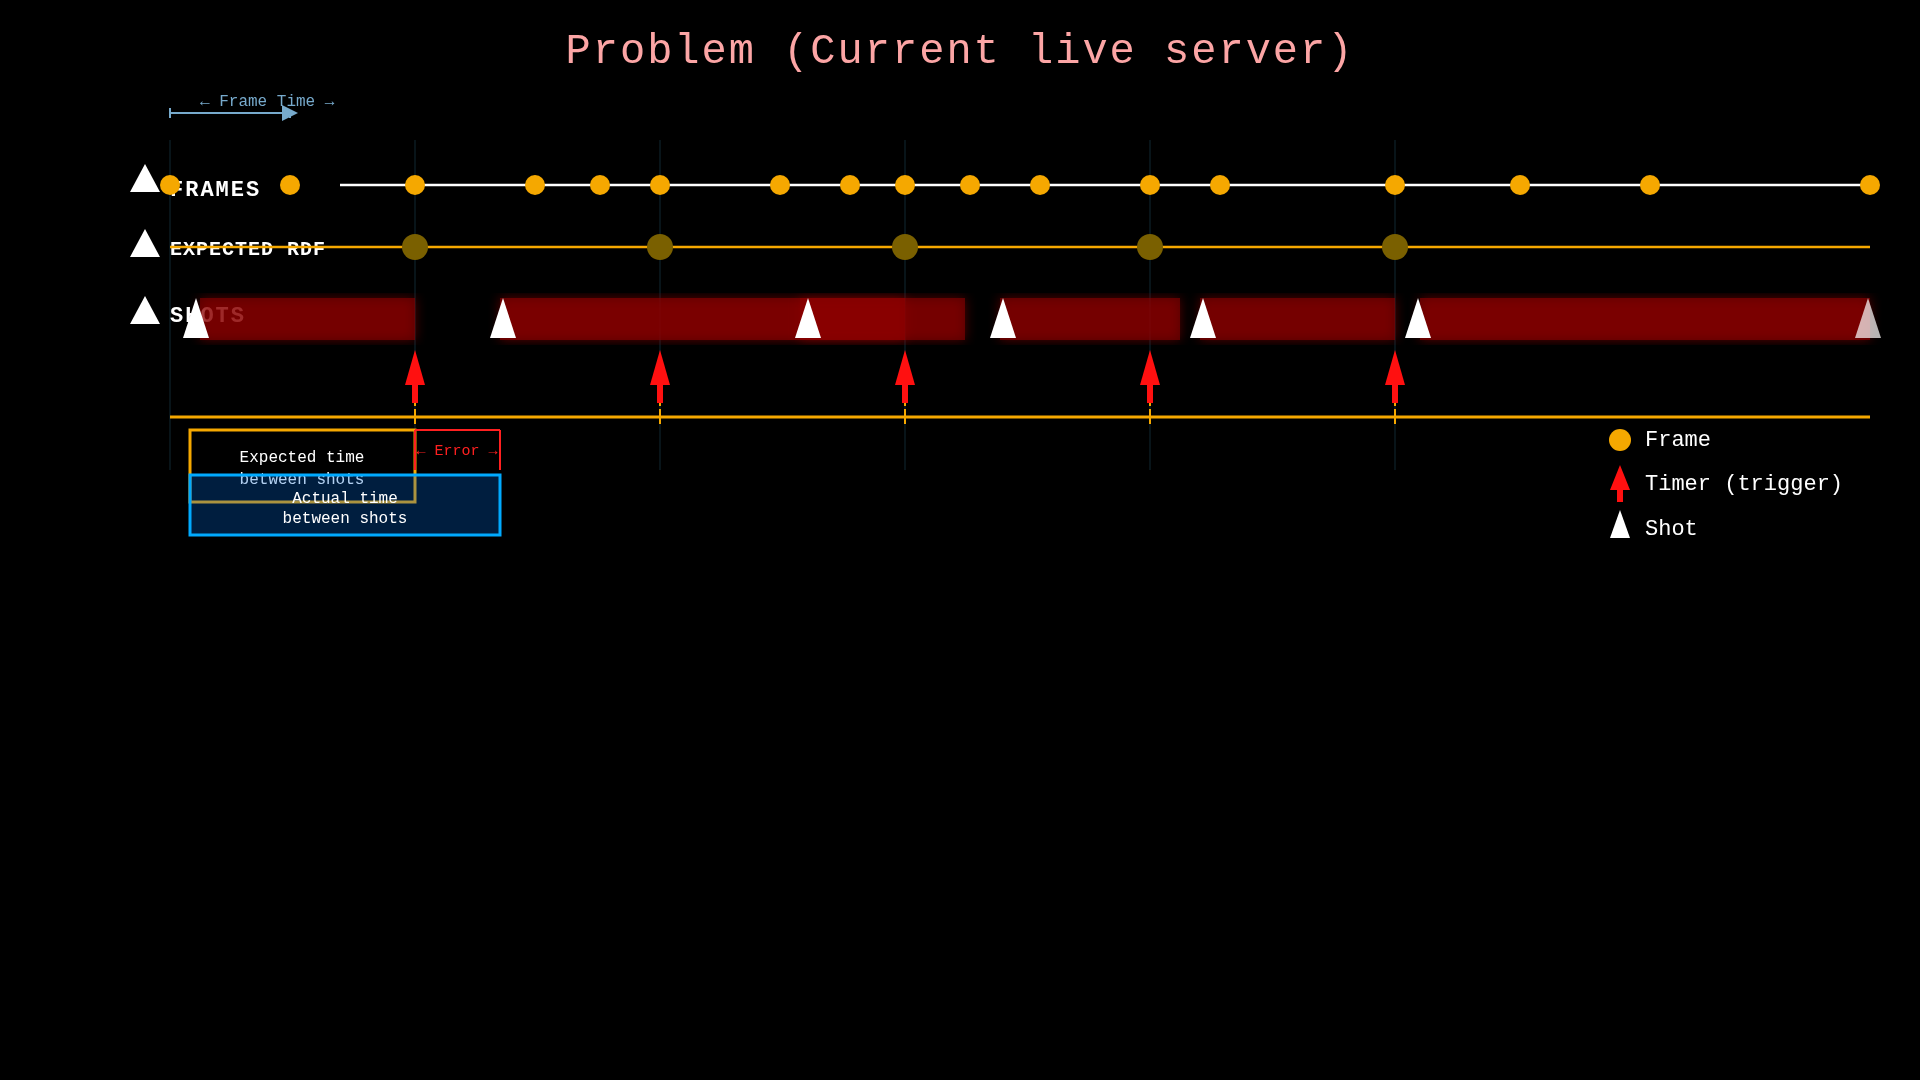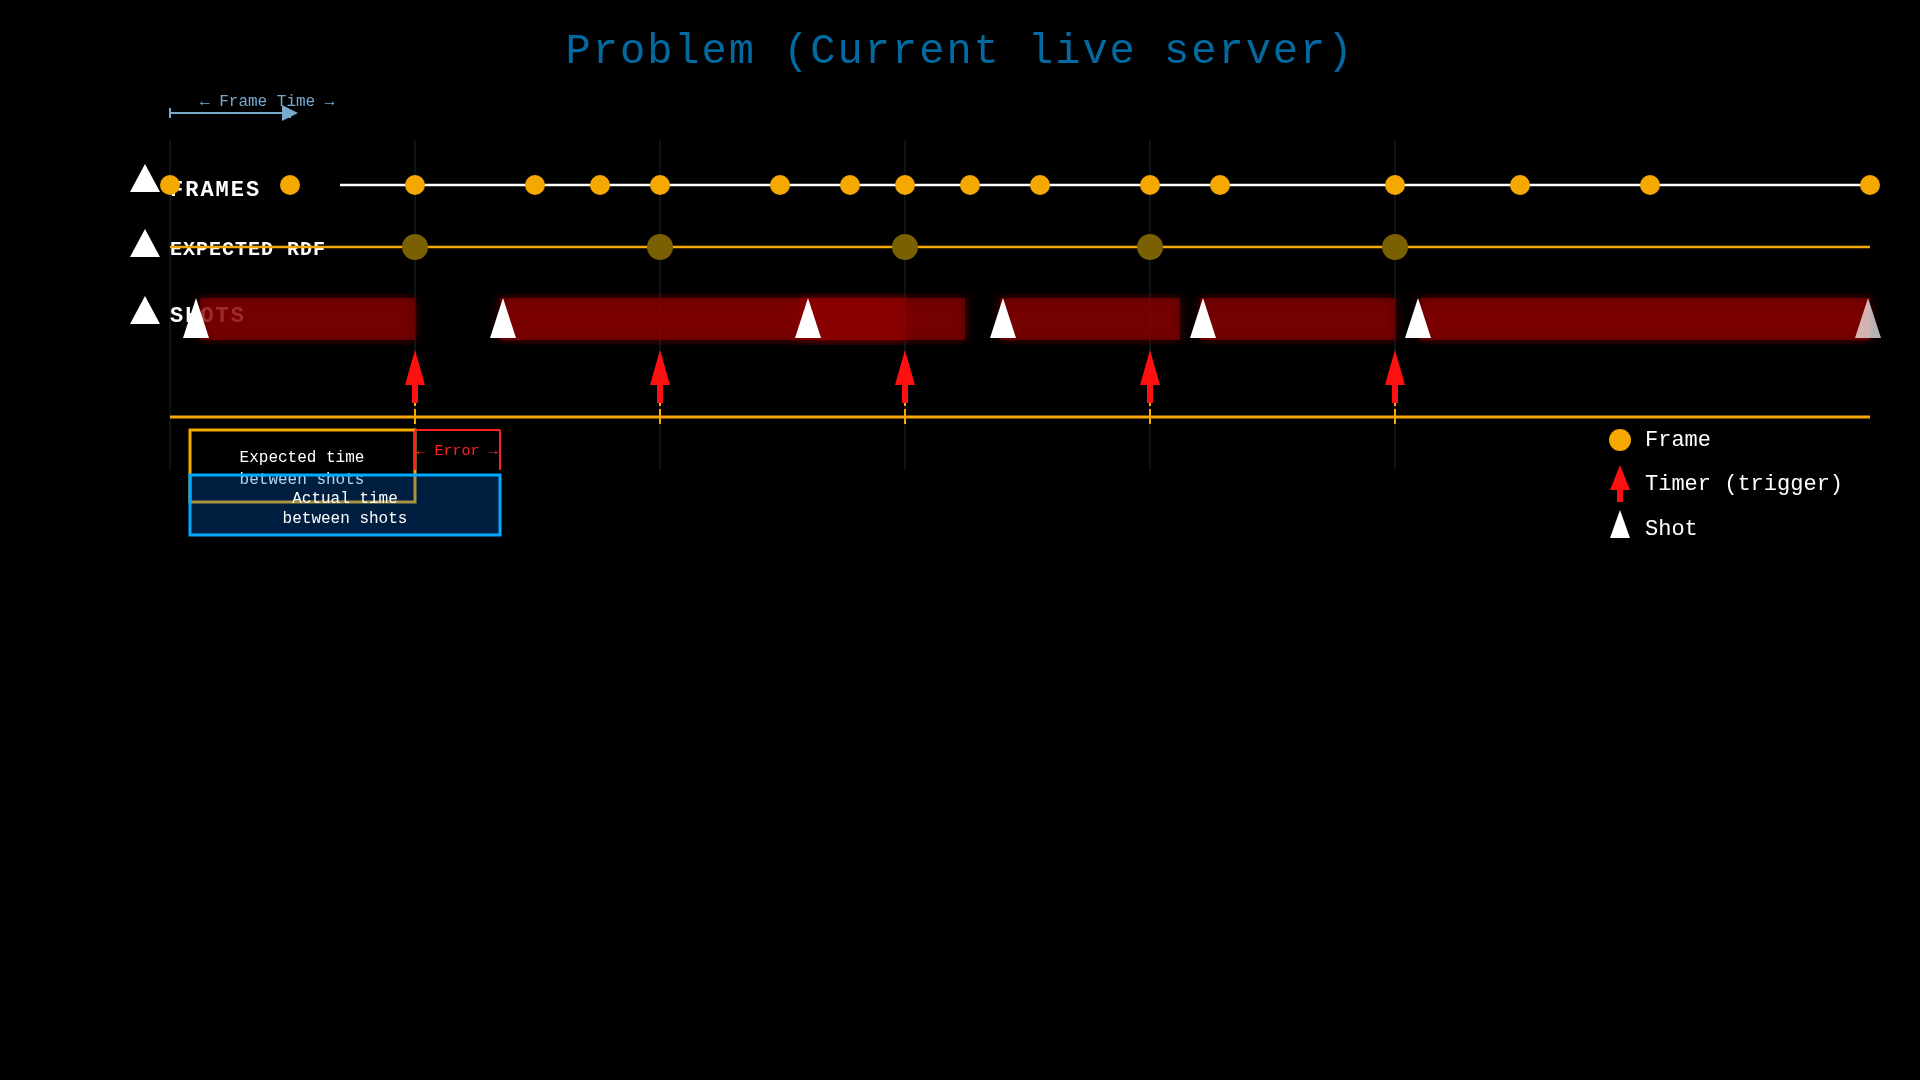--- a/index.html
+++ b/index.html
@@ -13,21 +13,21 @@
       position: relative;
     }
 
     .page-title {
       text-align: center;
       font-size: 42px;
       font-weight: 300;
       letter-spacing: 2px;
       padding-top: 28px;
       padding-bottom: 20px;
-      color: #0369a1;
+      color: #fca5a5;
     }
   </style>
 </head>
 <body>
 
 <h1 class="page-title">Problem (Current live server)</h1>
 
 <svg viewBox="0 0 1920 480" width="1920" height="480" style="position:absolute;top:80px;left:0;">
 
   <defs>

